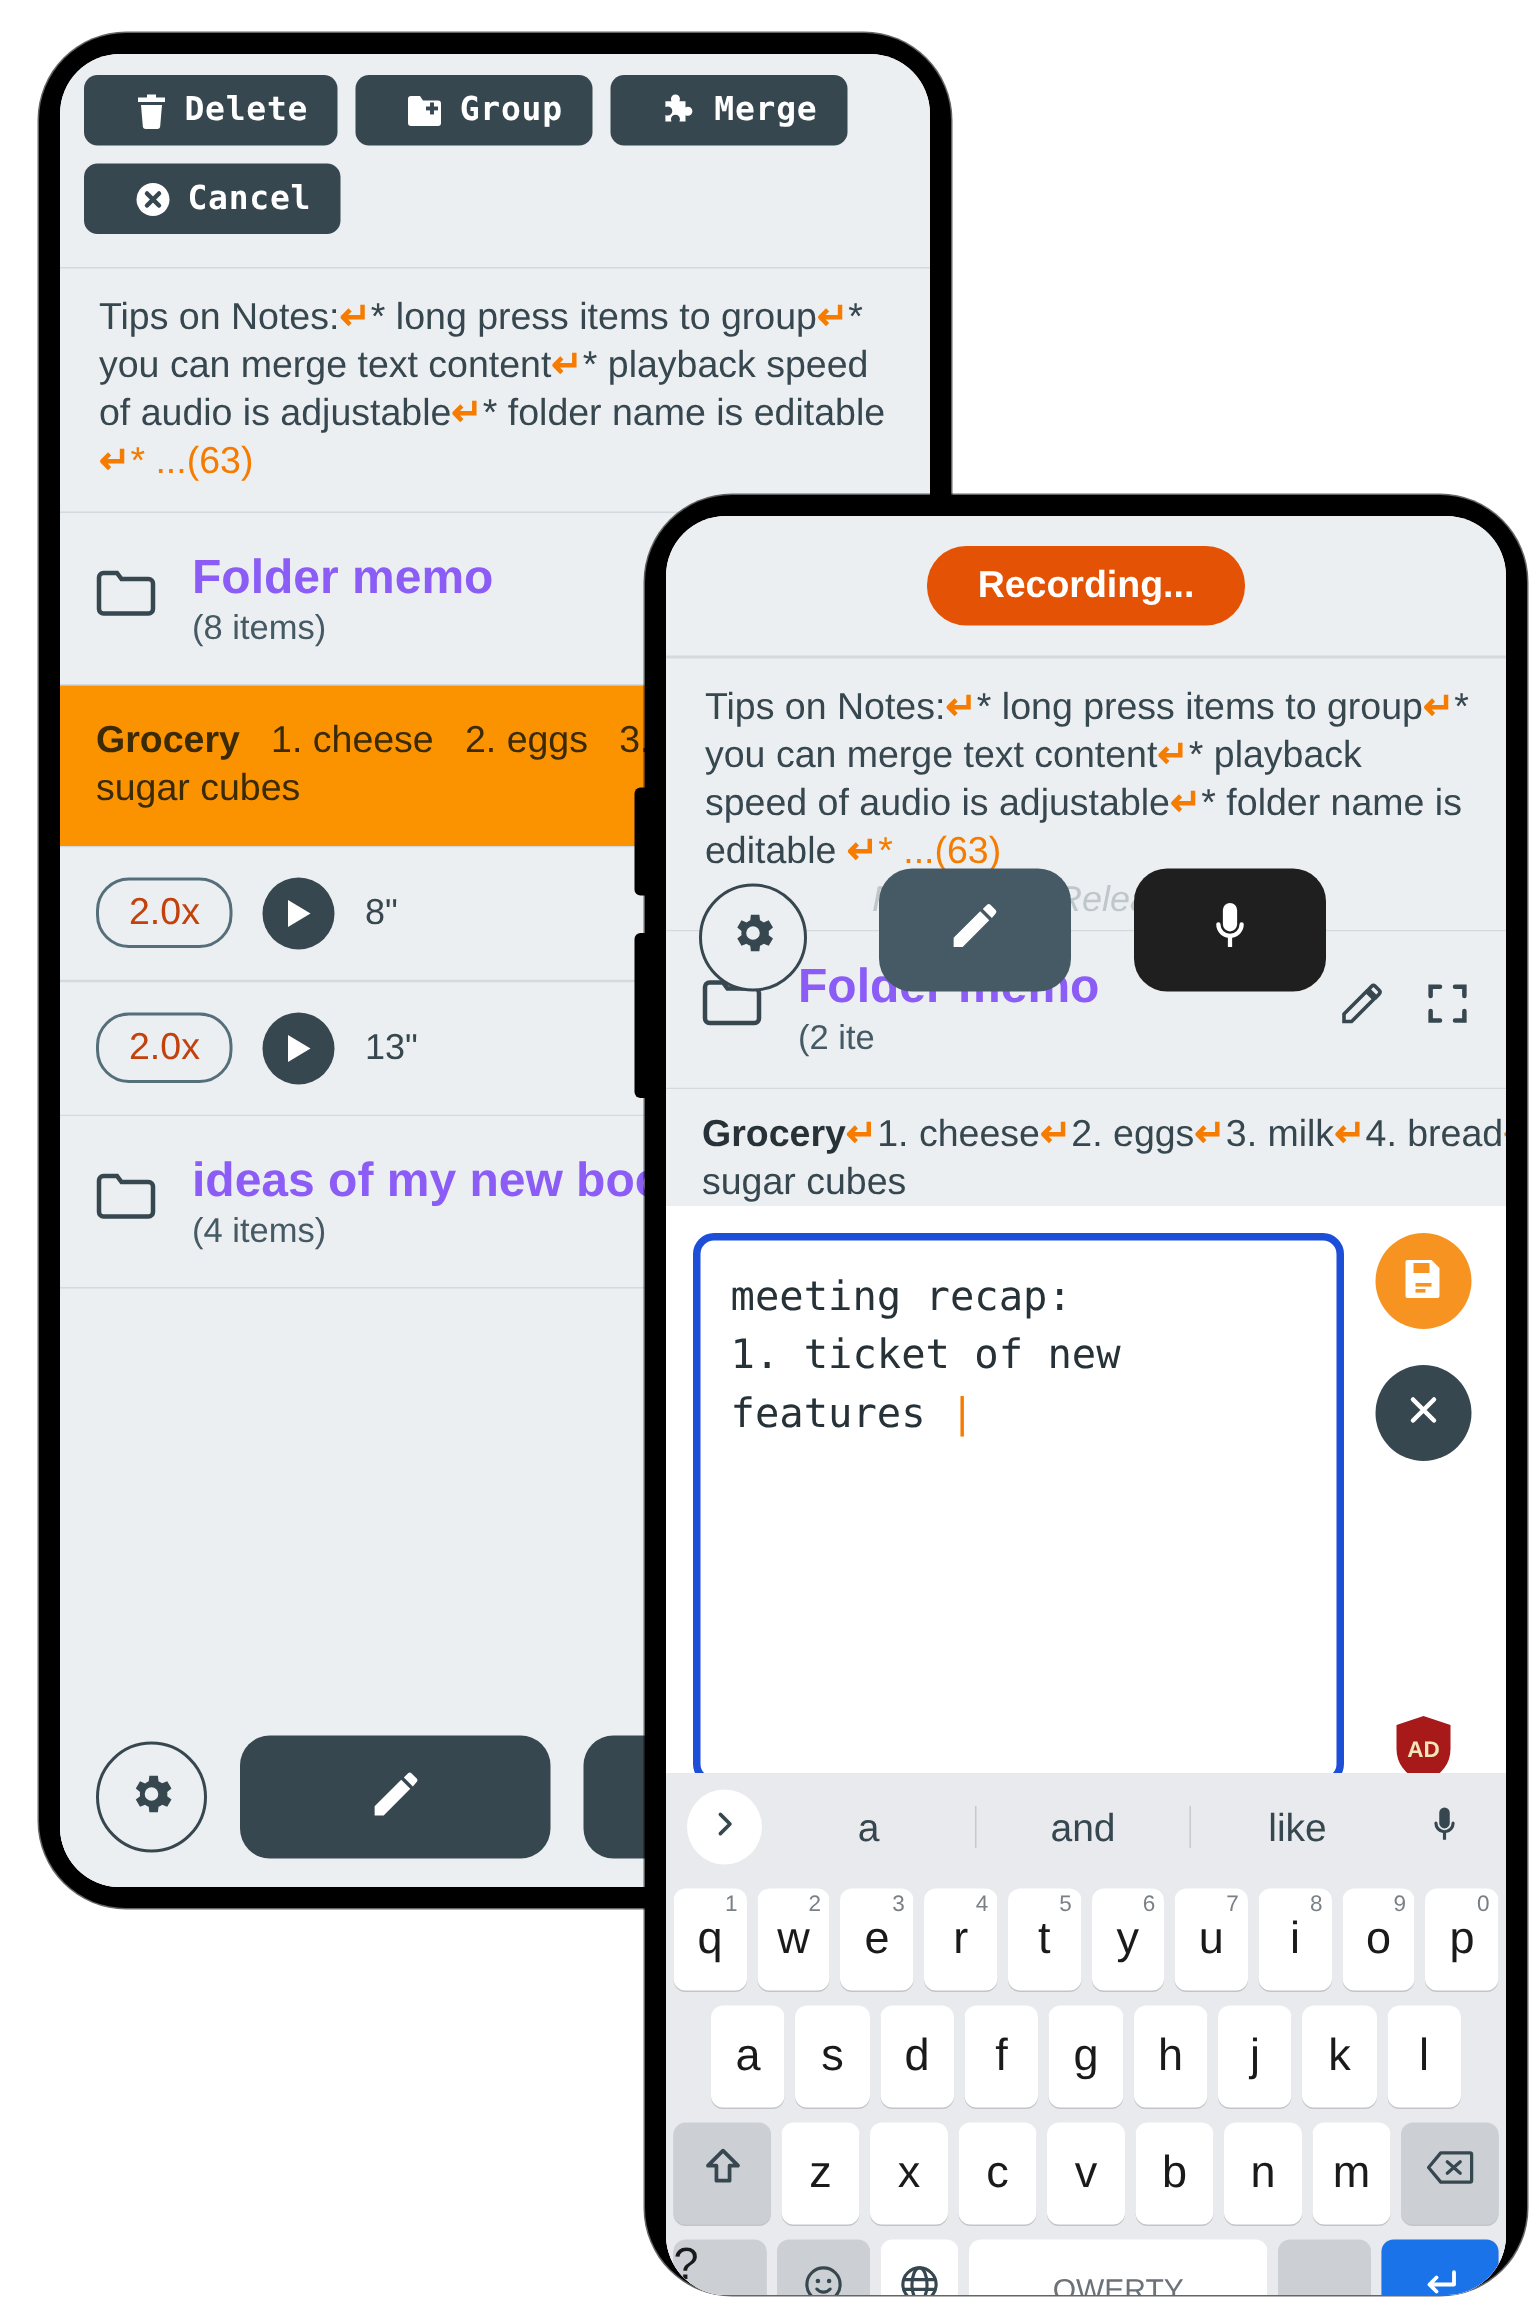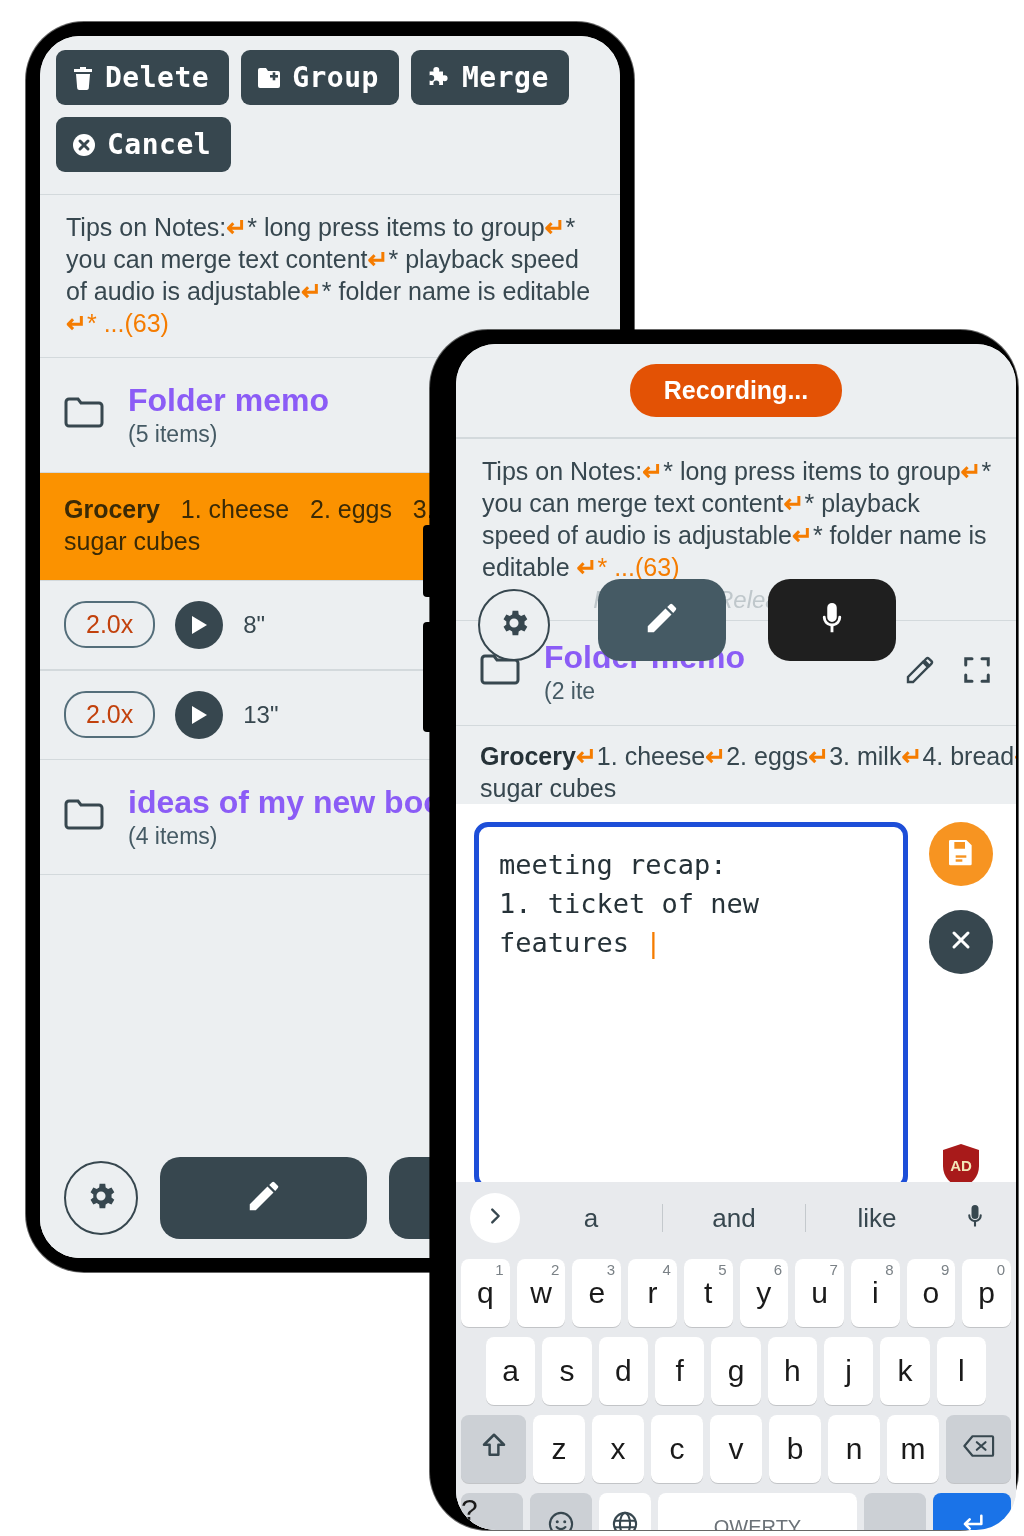--- a/index.html
+++ b/index.html
@@ -28,34 +28,34 @@
   #phoneLeft { left: 26px; top: 22px; width: 608px; height: 1250px; }
   #phoneLeft .screen { left: 14px; top: 14px; width: 580px; height: 1222px; }
   
   .vol {
     position: absolute; left: -7px; width: 9px; background: #000;
     border-radius: 4px 0 0 4px;
   }
 
   
   #phoneRight { left: 430px; top: 330px; width: 588px; height: 1200px; }
-  #phoneRight .screen { left: 14px; top: 14px; width: 560px; height: 1186px; margin-left: 12px; }
+  #phoneRight .screen { left: 14px; top: 14px; width: 560px; height: 1186px; }
 
   
   .app { width: 100%; height: 100%; background: #eceff1; position: relative; }
 
   
   .toolbar { padding: 14px 16px 10px 16px; }
   .tb-row { display: flex; gap: 12px; margin-bottom: 12px; }
   .tb-btn {
     display: inline-flex; align-items: center; gap: 11px;
     background: #37474f; color: #fff;
-    border-radius: 9px; padding: 11px 20px 11px 16px;
+    border-radius: 9px; padding: 11px 20px 11px 34px;
     font-family: "DejaVu Sans Mono", monospace;
-    font-size: 28px; font-weight: 700; letter-spacing: .5px;
+    font-size: 22px; font-weight: 700; letter-spacing: .5px;
     white-space: nowrap;
   }
   .tb-btn svg { display: block; }
 
   
   .sep { height: 1px; background: #d3d9dc; }
 
   
   .tips {
     padding: 16px 22px 18px 26px;
@@ -249,21 +249,21 @@
 
         <div class="row">
           <div class="folder-row">
             <span>
               <svg width="42" height="34" viewBox="0 0 42 34">
                   <path fill="none" stroke="#37474f" stroke-width="3" d="M2 6a3 3 0 0 1 3-3h9l3 4h18a3 3 0 0 1 3 3v17a3 3 0 0 1-3 3H5a3 3 0 0 1-3-3V6z"></path>
                 </svg>
             </span>
             <div class="folder-meta">
               <div class="fname">Folder memo</div>
-              <div class="fcount">(5 items)</div>
+              <div class="fcount">(8 items)</div>
             </div>
           </div>
         </div>
         <div class="sep"></div>
 
         <div class="row hl">
           <div class="note-row">
             <div class="nowrapline"><span class="ttl">Grocery</span>&nbsp;&nbsp; 1. cheese&nbsp;&nbsp; 2. eggs&nbsp;&nbsp; 3. mil</div>
             <div>sugar cubes</div>
           </div>

